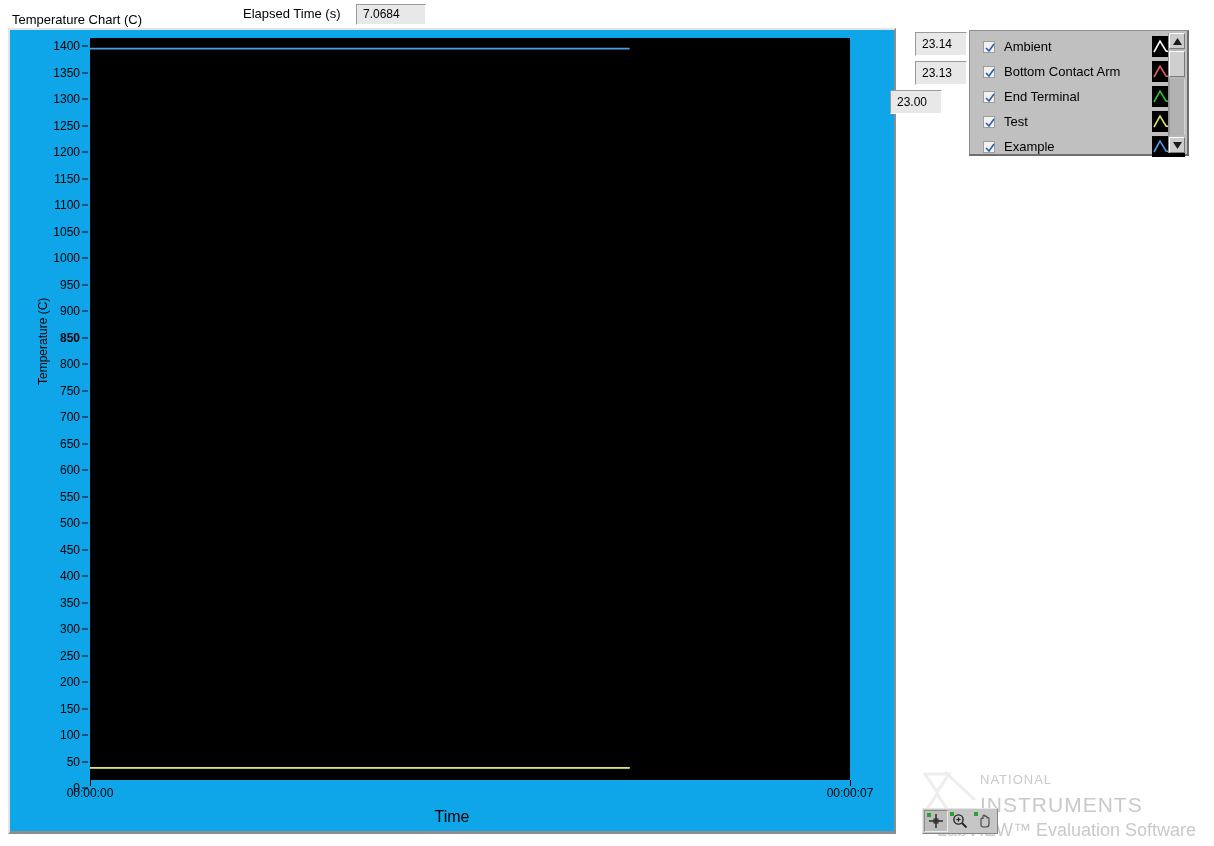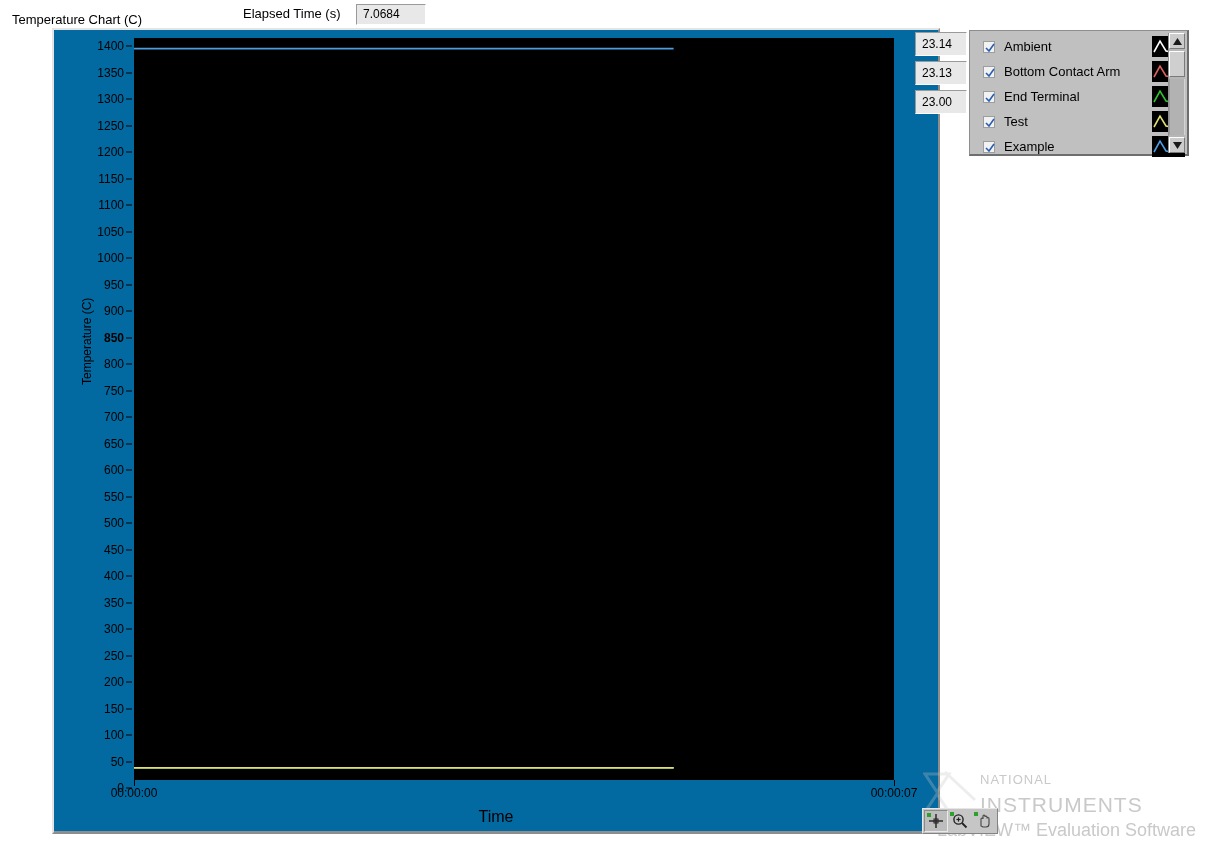--- a/index.html
+++ b/index.html
@@ -35,26 +35,25 @@
     border-bottom: 1px solid #ffffff;
     font-size: 12px; color: #000;
     padding: 2px 0 0 6px;
     overflow: hidden; white-space: nowrap;
   }
 
   
   #chart-panel {
     position: absolute; left: 8px; top: 28px;
     width: 888px; height: 806px;
-    background: #0369a1;
+    background: #0ea5e9;
     border-top: 2px solid #e4e4e4;
     border-left: 2px solid #e4e4e4;
     border-right: 2px solid #8d8d8d;
     border-bottom: 2px solid #8d8d8d;
-    margin-left: 44px;
   }
 
   
   #plot-area {
     position: absolute; left: 80px; top: 8px;
     width: 760px; height: 742px;
     background: #000000;
     overflow: hidden;
   }
   #plot-svg { display: block; width: 760px; height: 742px; }
@@ -334,21 +333,21 @@
     <div id="panel-bottom-rule"></div>
   <div class="xtick" style="left: 80px; text-align: center;">00:00:00</div>
       <div class="xtickmark" style="left: 80px;"></div>
       <div class="xtick" style="left: 840px;">00:00:07</div>
       <div class="xtickmark" style="left: 840px;"></div>
     </div>
 
   <div id="indicator-stack">
       <div class="indicator" style="left: 915px; top: 32px;">23.14</div>
       <div class="indicator" style="left: 915px; top: 61px;">23.13</div>
-      <div class="indicator" style="left: 915px; top: 90px;">23.00</div>
+      <div class="indicator" style="left: 890px; top: 90px;">23.00</div>
     </div>
 
   <div id="legend">
     <div id="legend-rows">
         <div class="legend-row">
           <div class="lg-check">
             <svg width="10" height="10" viewBox="0 0 10 10">
               <polyline points="1,5 4,8 9,1" fill="none" stroke="#2a5fb0" stroke-width="1.6"></polyline>
             </svg>
           </div>

